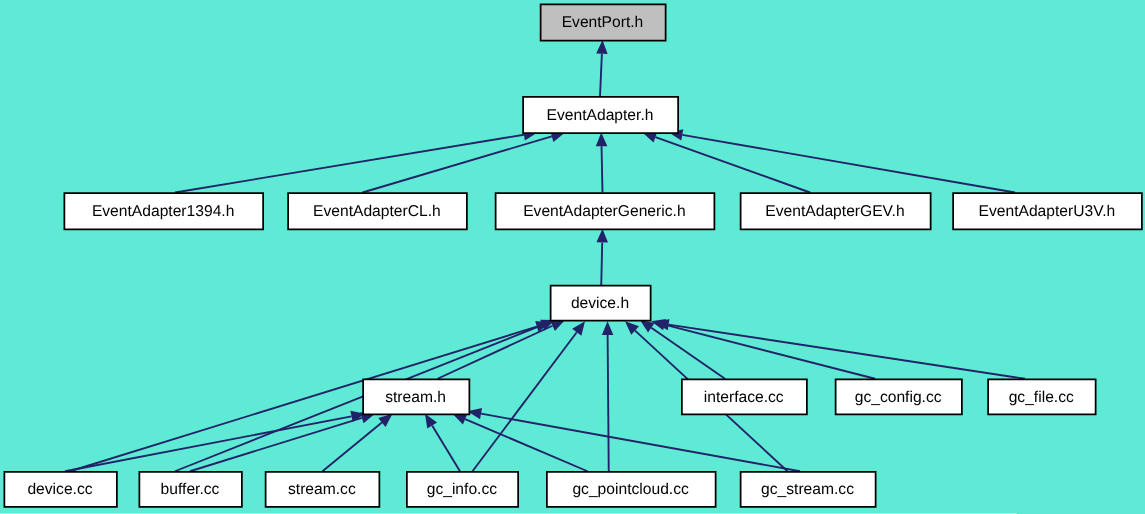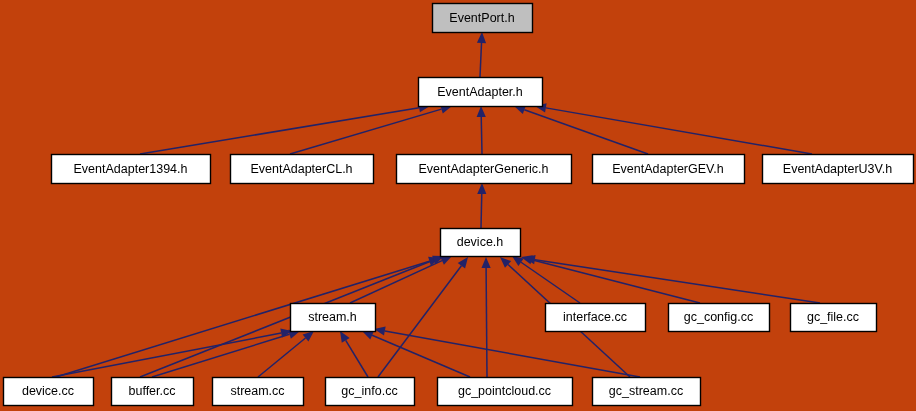--- a/index.html
+++ b/index.html
@@ -7,21 +7,21 @@
     padding: 0;
     background: #ffffff;
   }
   body {
     font-family: "Liberation Sans", sans-serif;
   }
   #diagram-root {
     position: relative;
     width: 916px;
     height: 411px;
-    background: #c2410c;
+    background: #5eead4;
     overflow: hidden;
   }
   svg.graph {
     position: absolute;
     left: 0;
     top: 0;
     width: 916px;
     height: 411px;
     display: block;
   }

